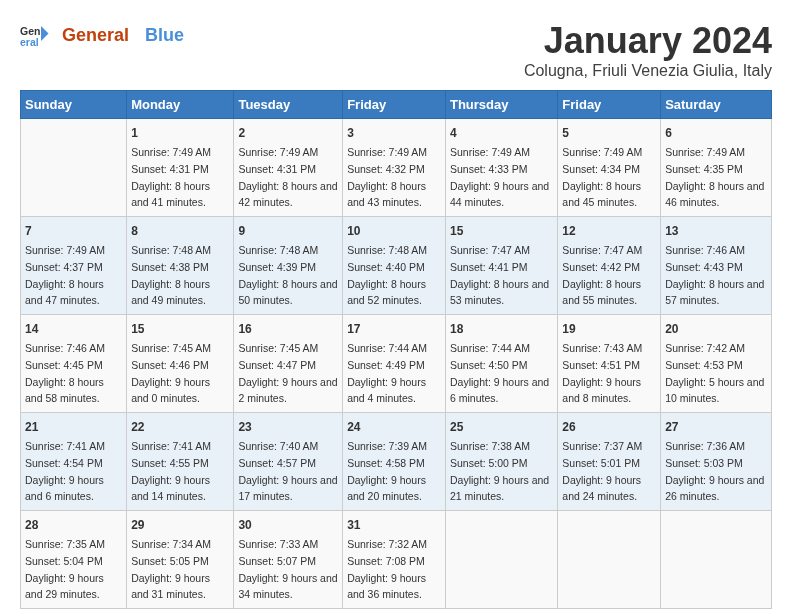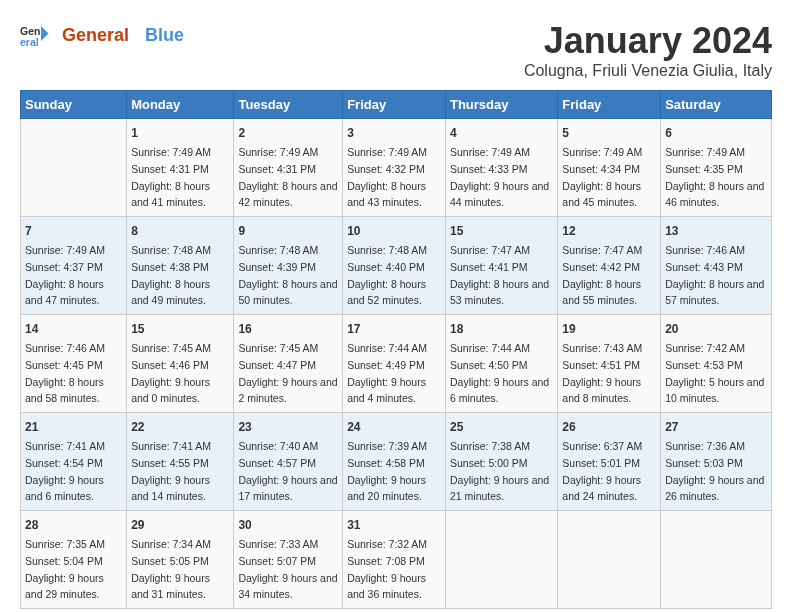--- a/index.html
+++ b/index.html
@@ -135,21 +135,21 @@
         <td><span class="day-num">18</span><span class="day-info">Sunrise: 7:44 AM</span><br><span class="day-info">Sunset: 4:50 PM</span><br><span class="day-info">Daylight: 9 hours and 6 minutes.</span></td>
         <td><span class="day-num">19</span><span class="day-info">Sunrise: 7:43 AM</span><br><span class="day-info">Sunset: 4:51 PM</span><br><span class="day-info">Daylight: 9 hours and 8 minutes.</span></td>
         <td><span class="day-num">20</span><span class="day-info">Sunrise: 7:42 AM</span><br><span class="day-info">Sunset: 4:53 PM</span><br><span class="day-info">Daylight: 5 hours and 10 minutes.</span></td>
       </tr>
       <tr>
         <td><span class="day-num">21</span><span class="day-info">Sunrise: 7:41 AM</span><br><span class="day-info">Sunset: 4:54 PM</span><br><span class="day-info">Daylight: 9 hours and 6 minutes.</span></td>
         <td><span class="day-num">22</span><span class="day-info">Sunrise: 7:41 AM</span><br><span class="day-info">Sunset: 4:55 PM</span><br><span class="day-info">Daylight: 9 hours and 14 minutes.</span></td>
         <td><span class="day-num">23</span><span class="day-info">Sunrise: 7:40 AM</span><br><span class="day-info">Sunset: 4:57 PM</span><br><span class="day-info">Daylight: 9 hours and 17 minutes.</span></td>
         <td><span class="day-num">24</span><span class="day-info">Sunrise: 7:39 AM</span><br><span class="day-info">Sunset: 4:58 PM</span><br><span class="day-info">Daylight: 9 hours and 20 minutes.</span></td>
         <td><span class="day-num">25</span><span class="day-info">Sunrise: 7:38 AM</span><br><span class="day-info">Sunset: 5:00 PM</span><br><span class="day-info">Daylight: 9 hours and 21 minutes.</span></td>
-        <td><span class="day-num">26</span><span class="day-info">Sunrise: 6:37 AM</span><br><span class="day-info">Sunset: 5:01 PM</span><br><span class="day-info">Daylight: 9 hours and 24 minutes.</span></td>
+        <td><span class="day-num">26</span><span class="day-info">Sunrise: 7:37 AM</span><br><span class="day-info">Sunset: 5:01 PM</span><br><span class="day-info">Daylight: 9 hours and 24 minutes.</span></td>
         <td><span class="day-num">27</span><span class="day-info">Sunrise: 7:36 AM</span><br><span class="day-info">Sunset: 5:03 PM</span><br><span class="day-info">Daylight: 9 hours and 26 minutes.</span></td>
       </tr>
       <tr>
         <td><span class="day-num">28</span><span class="day-info">Sunrise: 7:35 AM</span><br><span class="day-info">Sunset: 5:04 PM</span><br><span class="day-info">Daylight: 9 hours and 29 minutes.</span></td>
         <td><span class="day-num">29</span><span class="day-info">Sunrise: 7:34 AM</span><br><span class="day-info">Sunset: 5:05 PM</span><br><span class="day-info">Daylight: 9 hours and 31 minutes.</span></td>
         <td><span class="day-num">30</span><span class="day-info">Sunrise: 7:33 AM</span><br><span class="day-info">Sunset: 5:07 PM</span><br><span class="day-info">Daylight: 9 hours and 34 minutes.</span></td>
         <td><span class="day-num">31</span><span class="day-info">Sunrise: 7:32 AM</span><br><span class="day-info">Sunset: 7:08 PM</span><br><span class="day-info">Daylight: 9 hours and 36 minutes.</span></td>
         <td></td>
         <td></td>
         <td></td>

